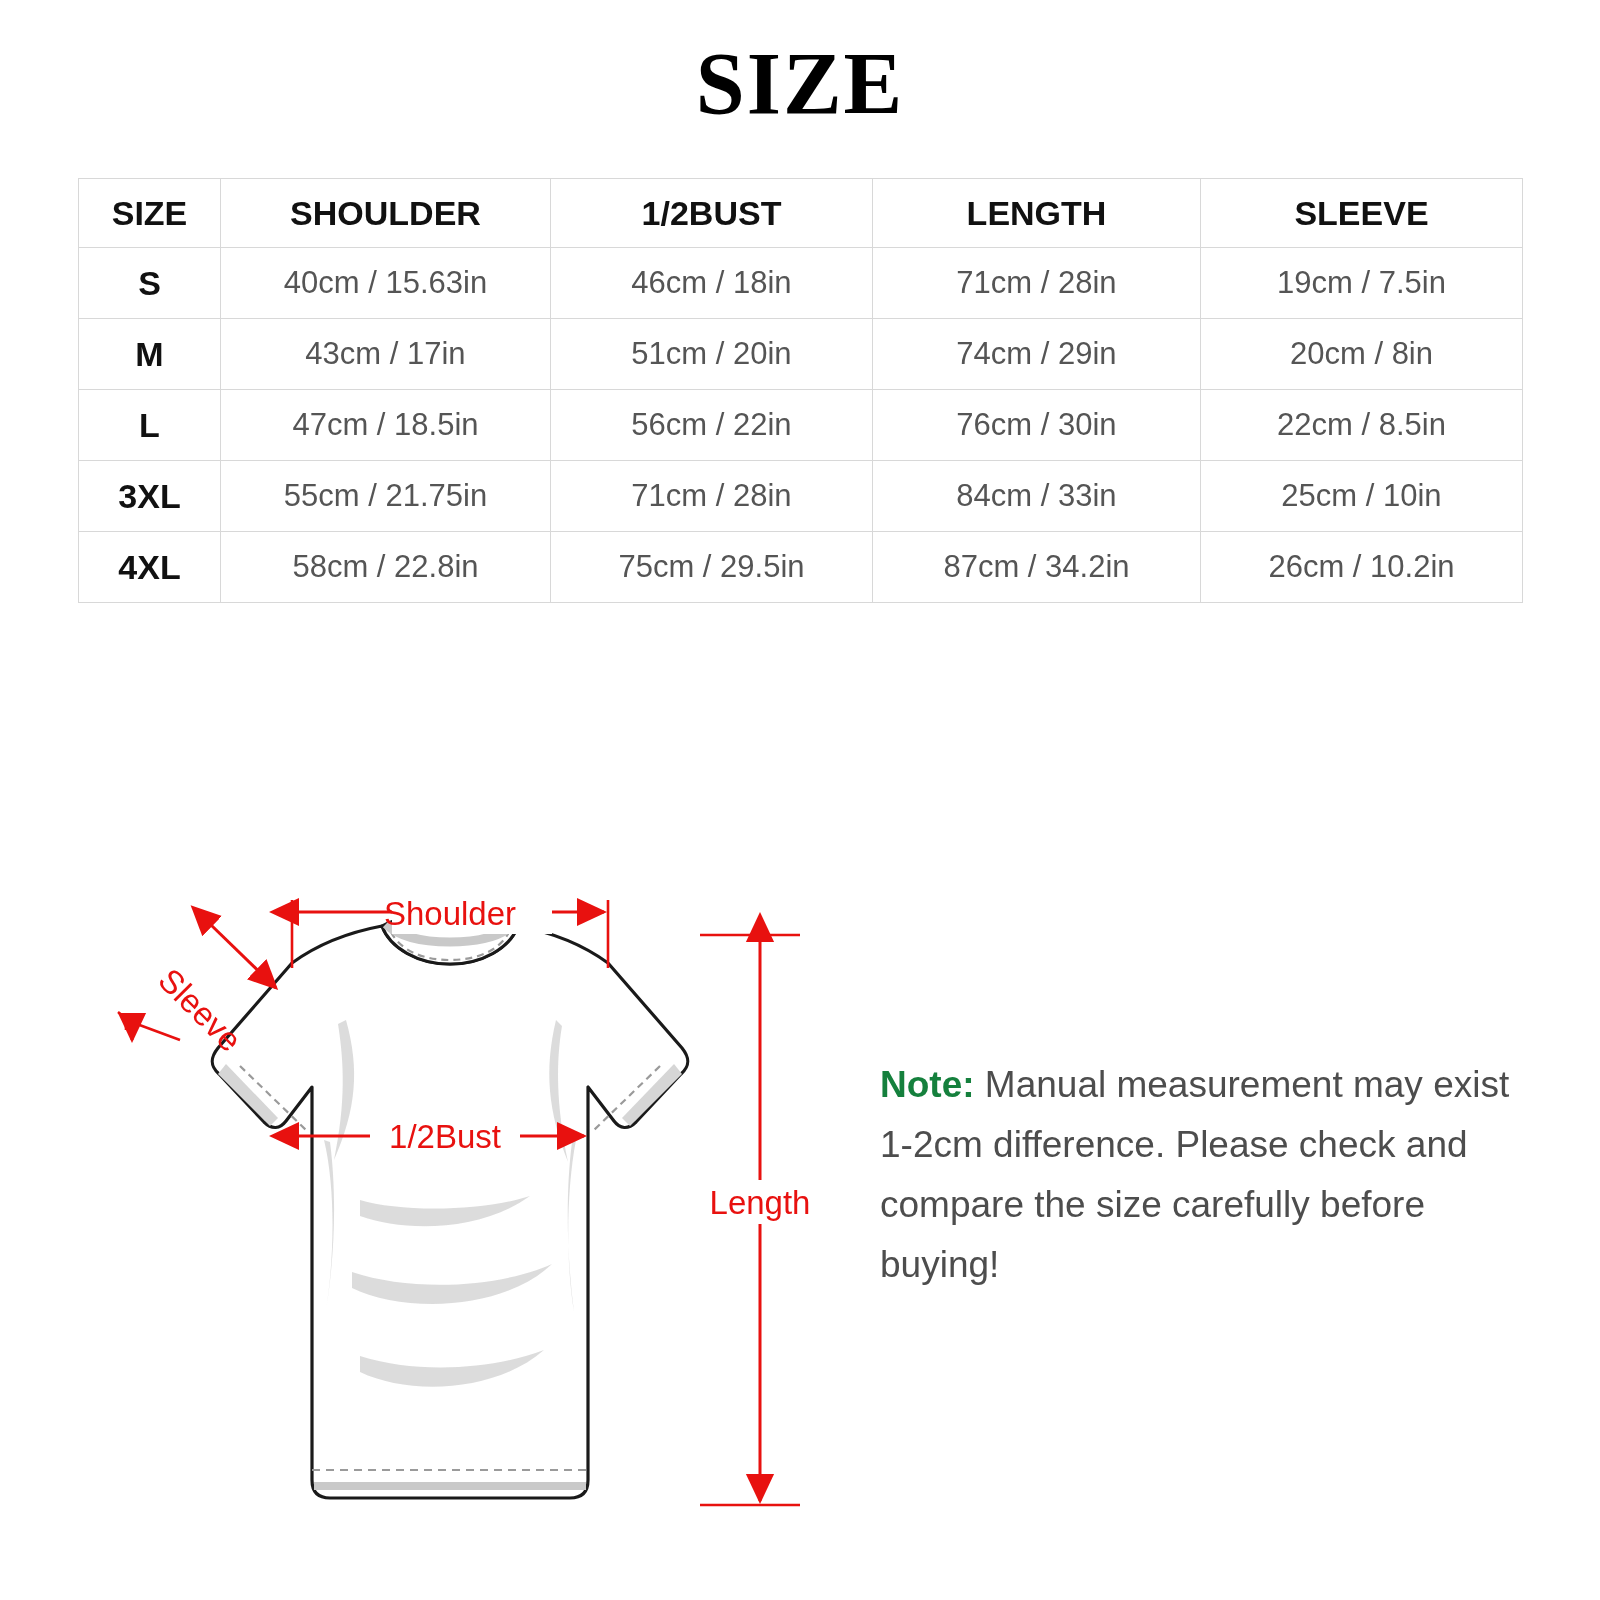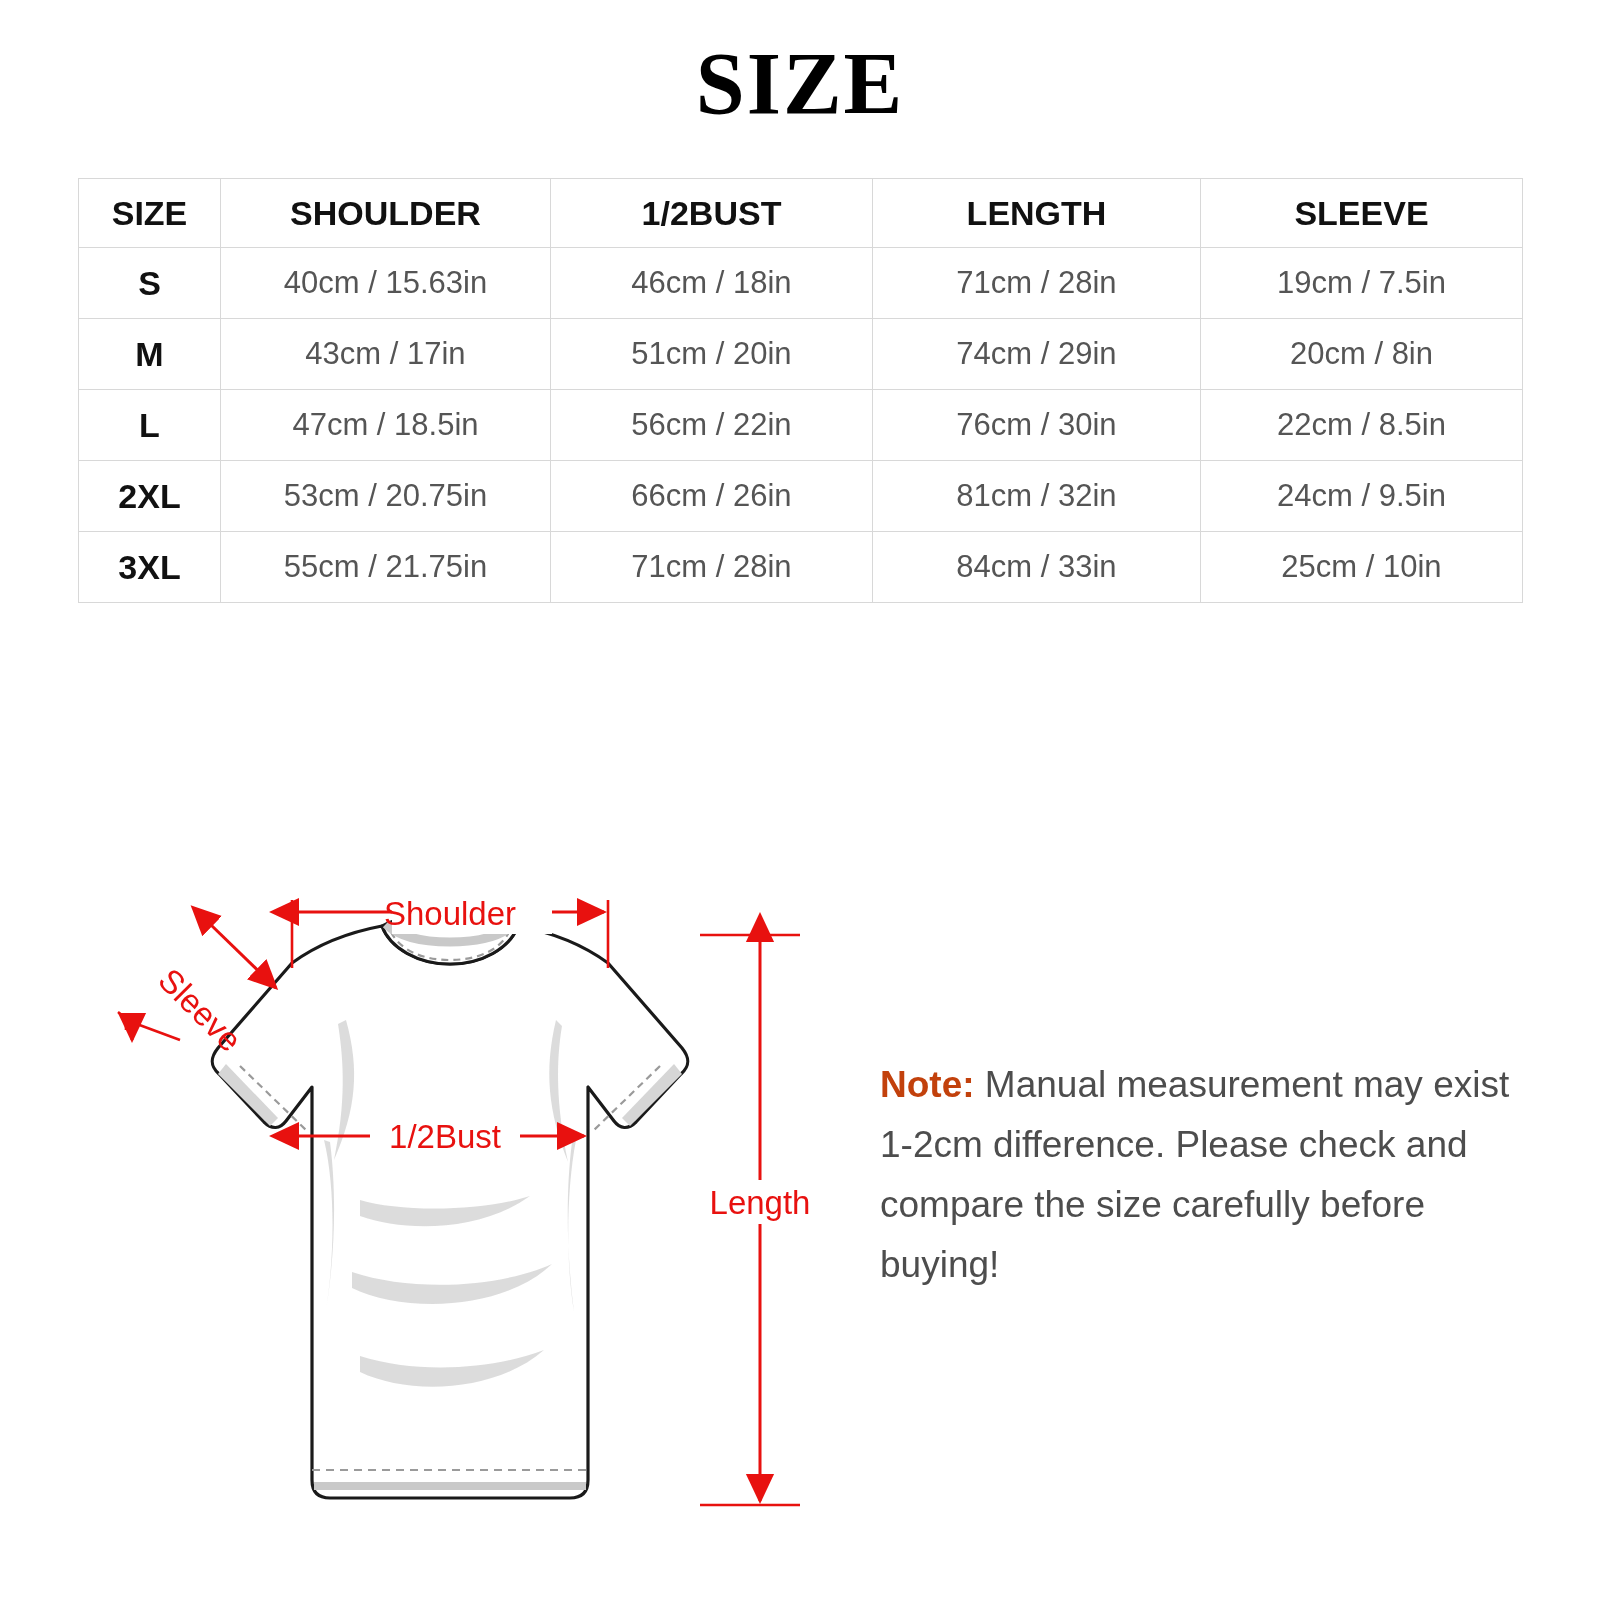--- a/index.html
+++ b/index.html
@@ -81,21 +81,21 @@
   .note-block {
     position: absolute;
     top: 1055px;
     left: 880px;
     width: 660px;
     font-size: 37px;
     line-height: 1.62;
     color: #4d4d4d;
   }
   .note-block b {
-    color: #c2410c;
+    color: #15803d;
     font-weight: bold;
   }
 
   .svg-label {
     font-family: "Liberation Sans", sans-serif;
     fill: #e8110f;
   }
 </style>
 </head>
 <body>
@@ -135,32 +135,32 @@
       <td class="val-cell">20cm / 8in</td>
     </tr>
     <tr>
       <td class="size-cell">L</td>
       <td class="val-cell">47cm / 18.5in</td>
       <td class="val-cell">56cm / 22in</td>
       <td class="val-cell">76cm / 30in</td>
       <td class="val-cell">22cm / 8.5in</td>
     </tr>
     <tr>
-      <td class="size-cell">2XL</td>
-      <td class="val-cell">53cm / 20.75in</td>
-      <td class="val-cell">66cm / 26in</td>
-      <td class="val-cell">81cm / 32in</td>
-      <td class="val-cell">24cm / 9.5in</td>
-    </tr>
-    <tr>
       <td class="size-cell">3XL</td>
       <td class="val-cell">55cm / 21.75in</td>
       <td class="val-cell">71cm / 28in</td>
       <td class="val-cell">84cm / 33in</td>
       <td class="val-cell">25cm / 10in</td>
+    </tr>
+    <tr>
+      <td class="size-cell">4XL</td>
+      <td class="val-cell">58cm / 22.8in</td>
+      <td class="val-cell">75cm / 29.5in</td>
+      <td class="val-cell">87cm / 34.2in</td>
+      <td class="val-cell">26cm / 10.2in</td>
     </tr>
   </tbody>
 </table>
 
 <div class="illustration">
   <svg width="800" height="720" viewBox="0 0 800 720" xmlns="http://www.w3.org/2000/svg">
     <defs>
       <marker id="arrH" markerWidth="11" markerHeight="11" refX="9" refY="5.5" orient="auto">
         <path d="M0,0.8 L10,5.5 L0,10.2 Z" fill="#e8110f"></path>
       </marker>

